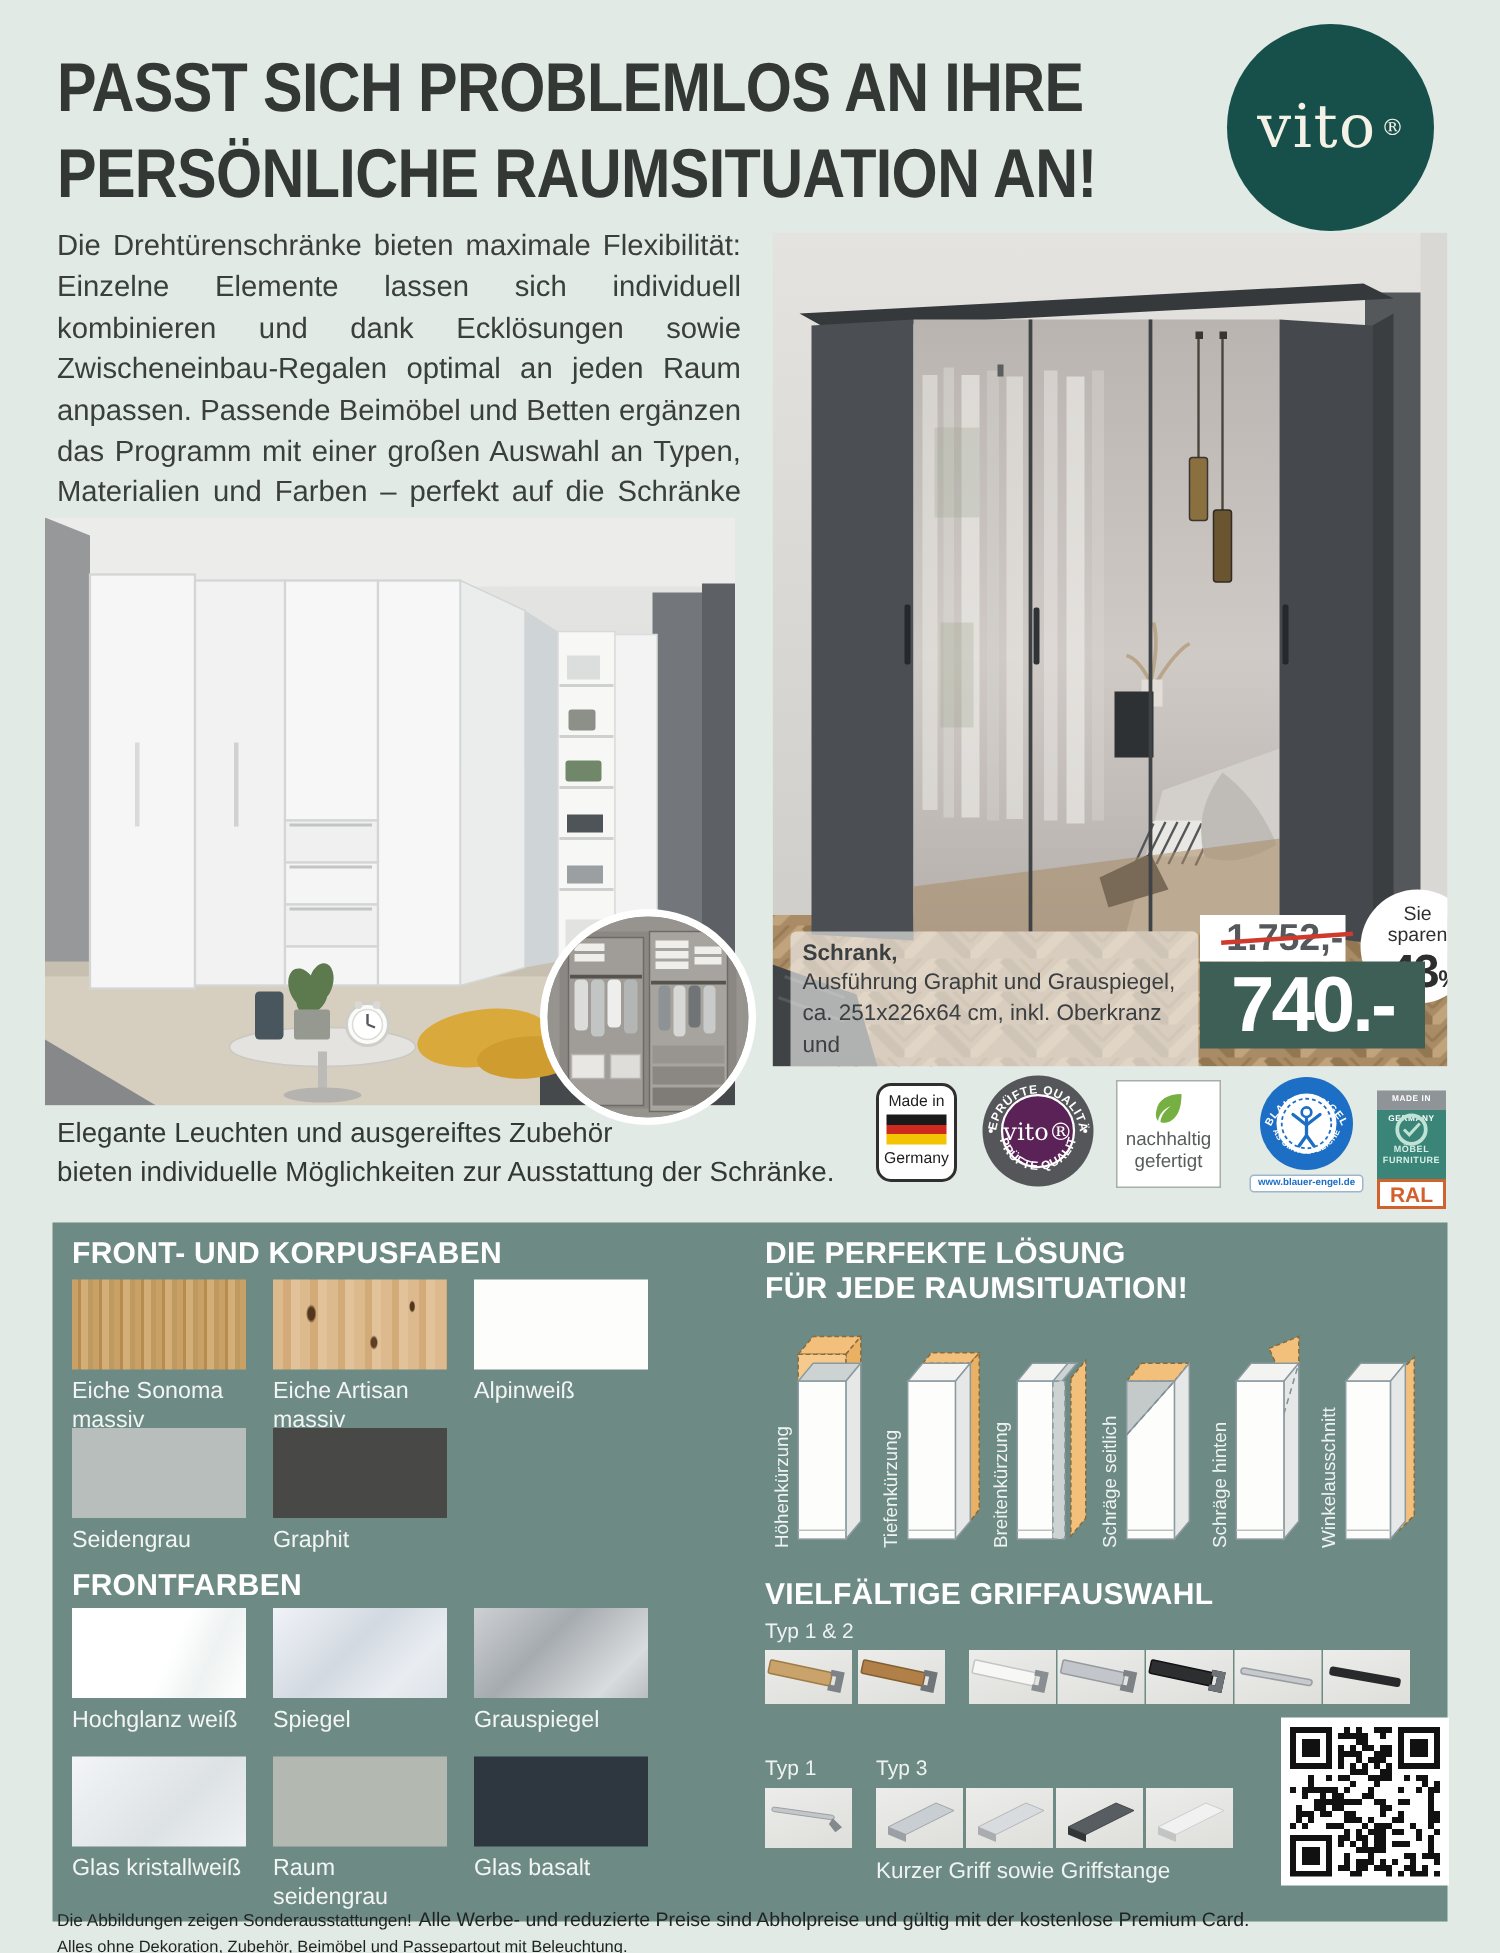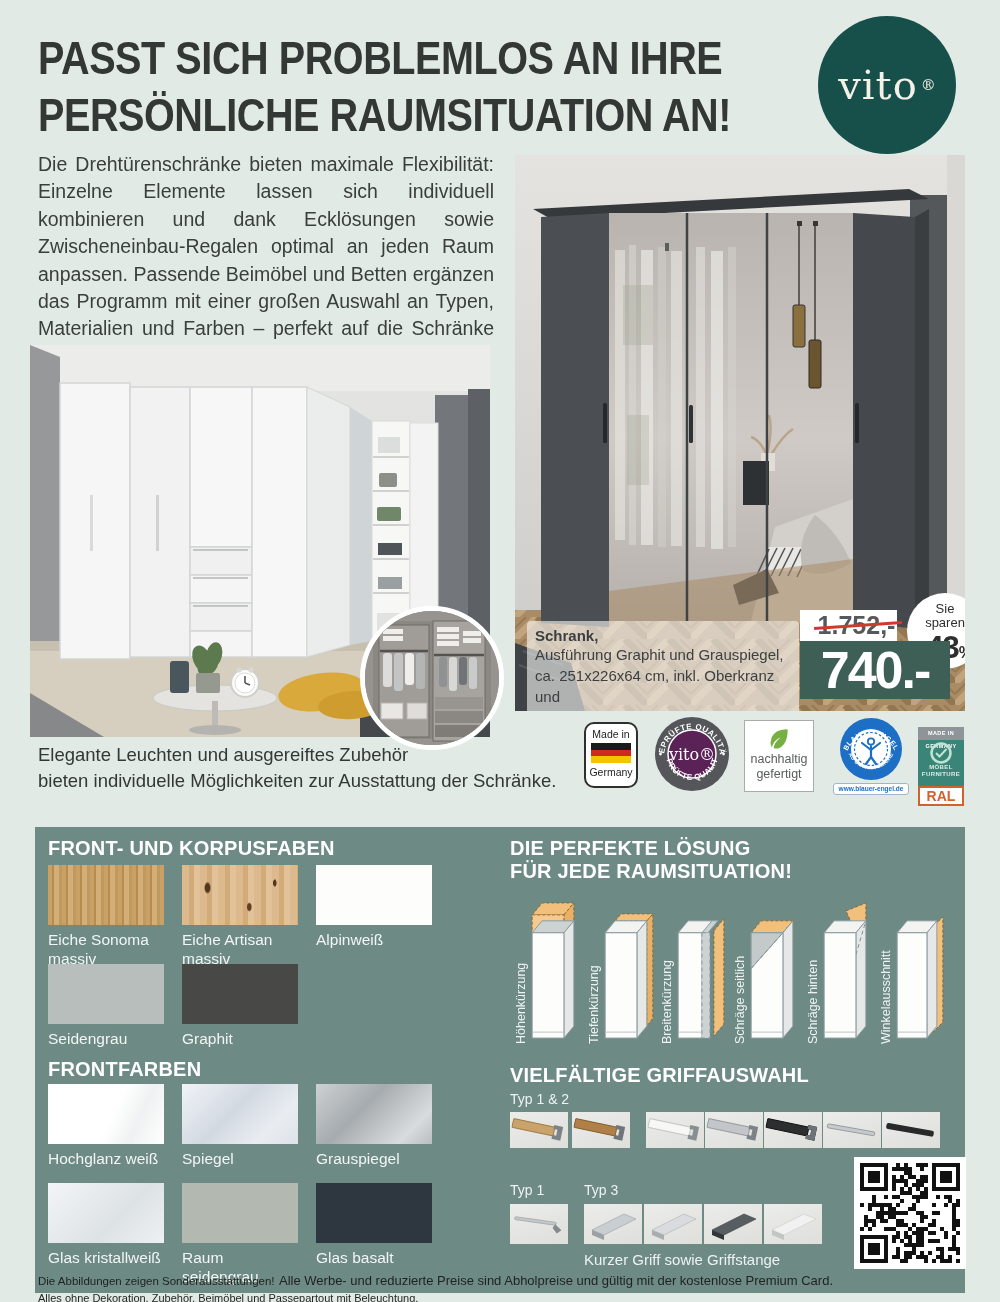--- a/index.html
+++ b/index.html
@@ -71,21 +71,21 @@
                border-radius:3px; font-size:6.5px; line-height:10px; color:#1d6fc5; font-weight:bold; }
 
   #badge-ral { left:918px; top:715px; width:46px; height:79px; font-weight:bold; text-align:center;margin-top:12px; }
   .ral-top { height:13px; background:#8e9498; color:#fff; font-size:5.5px; line-height:13px; letter-spacing:.4px; }
   .ral-mid { height:46px; background:#3a8577; color:#d8efe7; padding-top:2px; }
   .ral-mid svg { display:block; margin:0 auto; }
   .ral-mid span { display:block; font-size:6px; line-height:7px; letter-spacing:.4px; }
   .ral-bot { height:20px; background:#fff; border:2px solid #d2622d; color:#d2622d; font-size:14px; line-height:16px; }
 
   
-  .panel { position:absolute; left:35px; top:815px; width:930px; height:466px; background:#6d8a84;margin-top:12px; }
+  .panel { position:absolute; left:35px; top:815px; width:930px; height:466px; background:#6d8a84; }
   .panel-h { position:absolute; font-size:20px; font-weight:bold; color:#fff; letter-spacing:.2px; white-space:nowrap; }
   .cell { position:absolute; width:116px; }
   .sw { width:116px; height:60px; }
   .sw-l { font-size:15.5px; color:#f2f5f3; line-height:19px; margin-top:5px; white-space:pre-line; }
 
   .sw-eiche-sonoma { background:repeating-linear-gradient(90deg,#c9a167 0 4px,#b68c51 4px 6px,#d4ae77 6px 11px,#bf9a60 11px 14px); }
   .sw-eiche-artisan { background:
       radial-gradient(ellipse 5px 9px at 22% 38%, #53361e 0 45%, transparent 70%),
       radial-gradient(ellipse 4px 7px at 58% 70%, #5d3f24 0 45%, transparent 70%),
       radial-gradient(ellipse 3px 6px at 80% 30%, #53361e 0 45%, transparent 70%),

